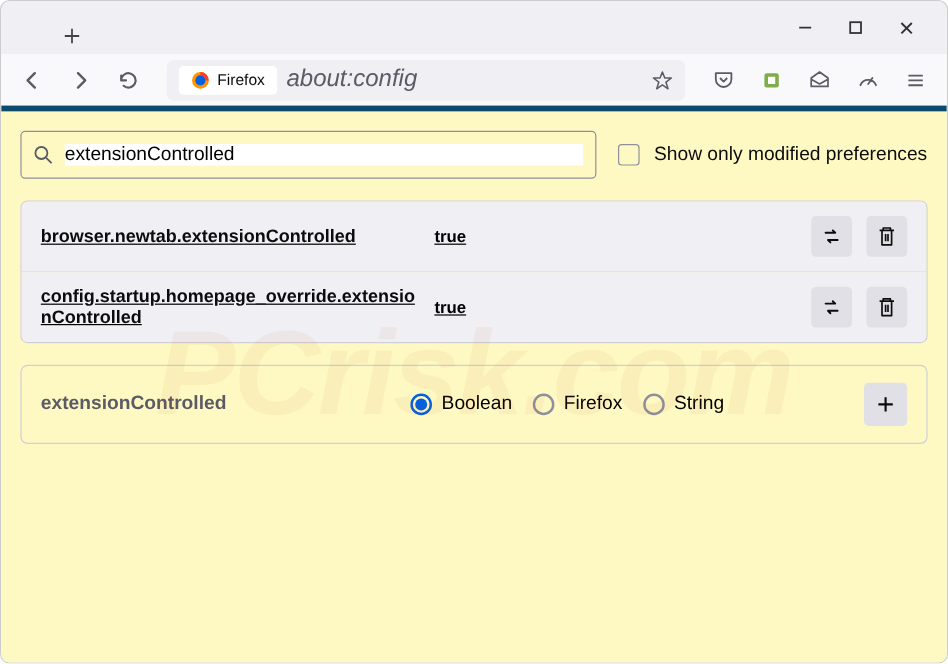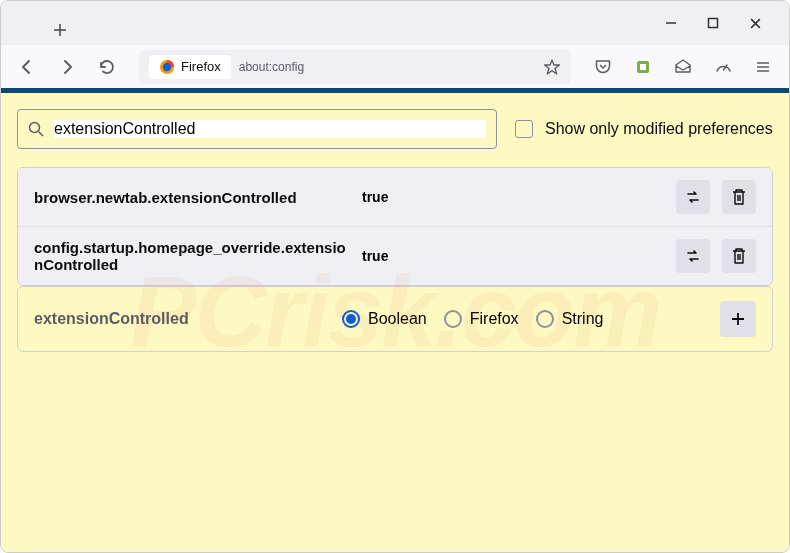--- a/index.html
+++ b/index.html
@@ -99,22 +99,23 @@
   display: flex;
   align-items: center;
   gap: 6px;
   background: #fff;
   padding: 4px 10px;
   border-radius: 4px;
   font-size: 13px;
   color: #0c0c0d;
 }
 .address-bar .url {
-  font-size: 12px;
+  font-size: 20px;
   color: #5b5b66;
+  font-style: italic;
 }
 .address-bar .star {
   margin-left: auto;
 }
 .tool-icon {
   width: 28px; height: 28px;
   display: flex; align-items: center; justify-content: center;
   color: #5b5b66;
 }
 .content {
@@ -154,20 +155,22 @@
 }
 .checkbox-wrap .cb {
   width: 18px; height: 18px;
   border: 1px solid #8f8f9d;
   border-radius: 3px;
 }
 .pref-table {
   border: 1px solid #cfcfd8;
   border-radius: 6px;
   overflow: hidden;
+  margin-bottom: 18px;
+  text-decoration: underline;
 }
 .pref-row {
   display: flex;
   align-items: center;
   padding: 12px 16px;
   gap: 12px;
   border-bottom: 1px solid #e0e0e6;
   background: #f0f0f4;
 }
 .pref-row:last-child { border-bottom: none; }

